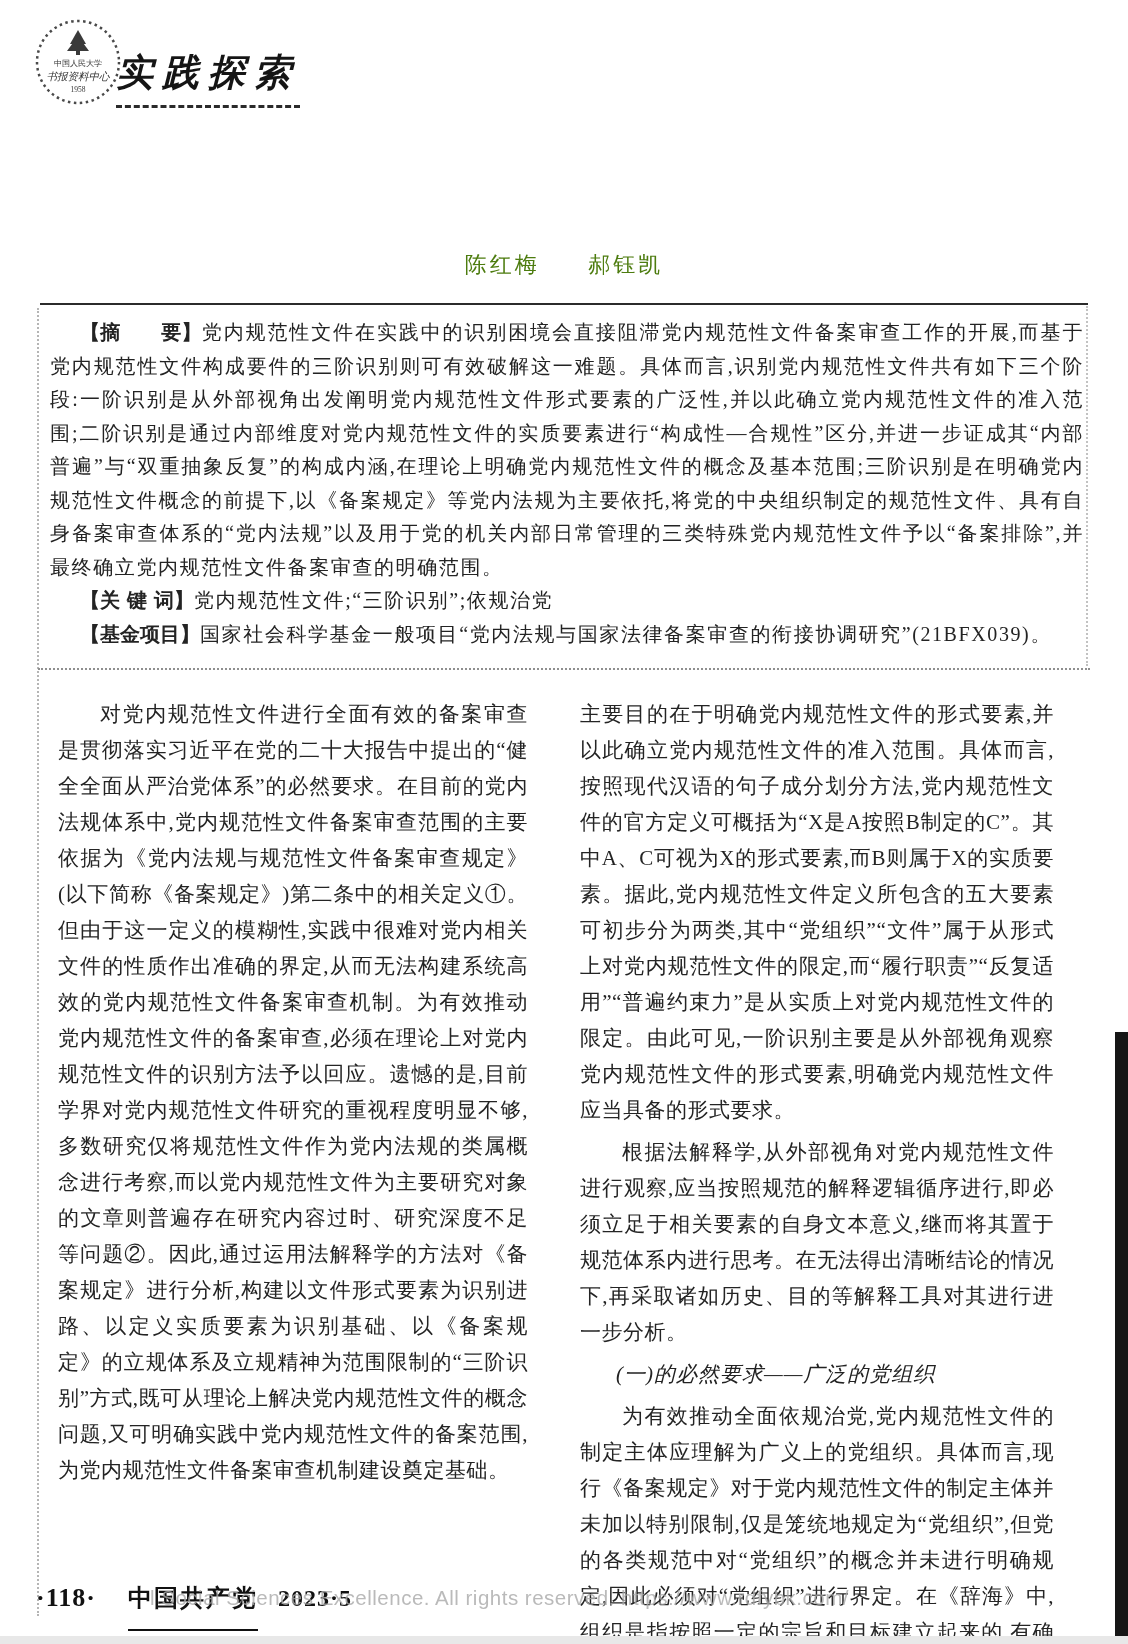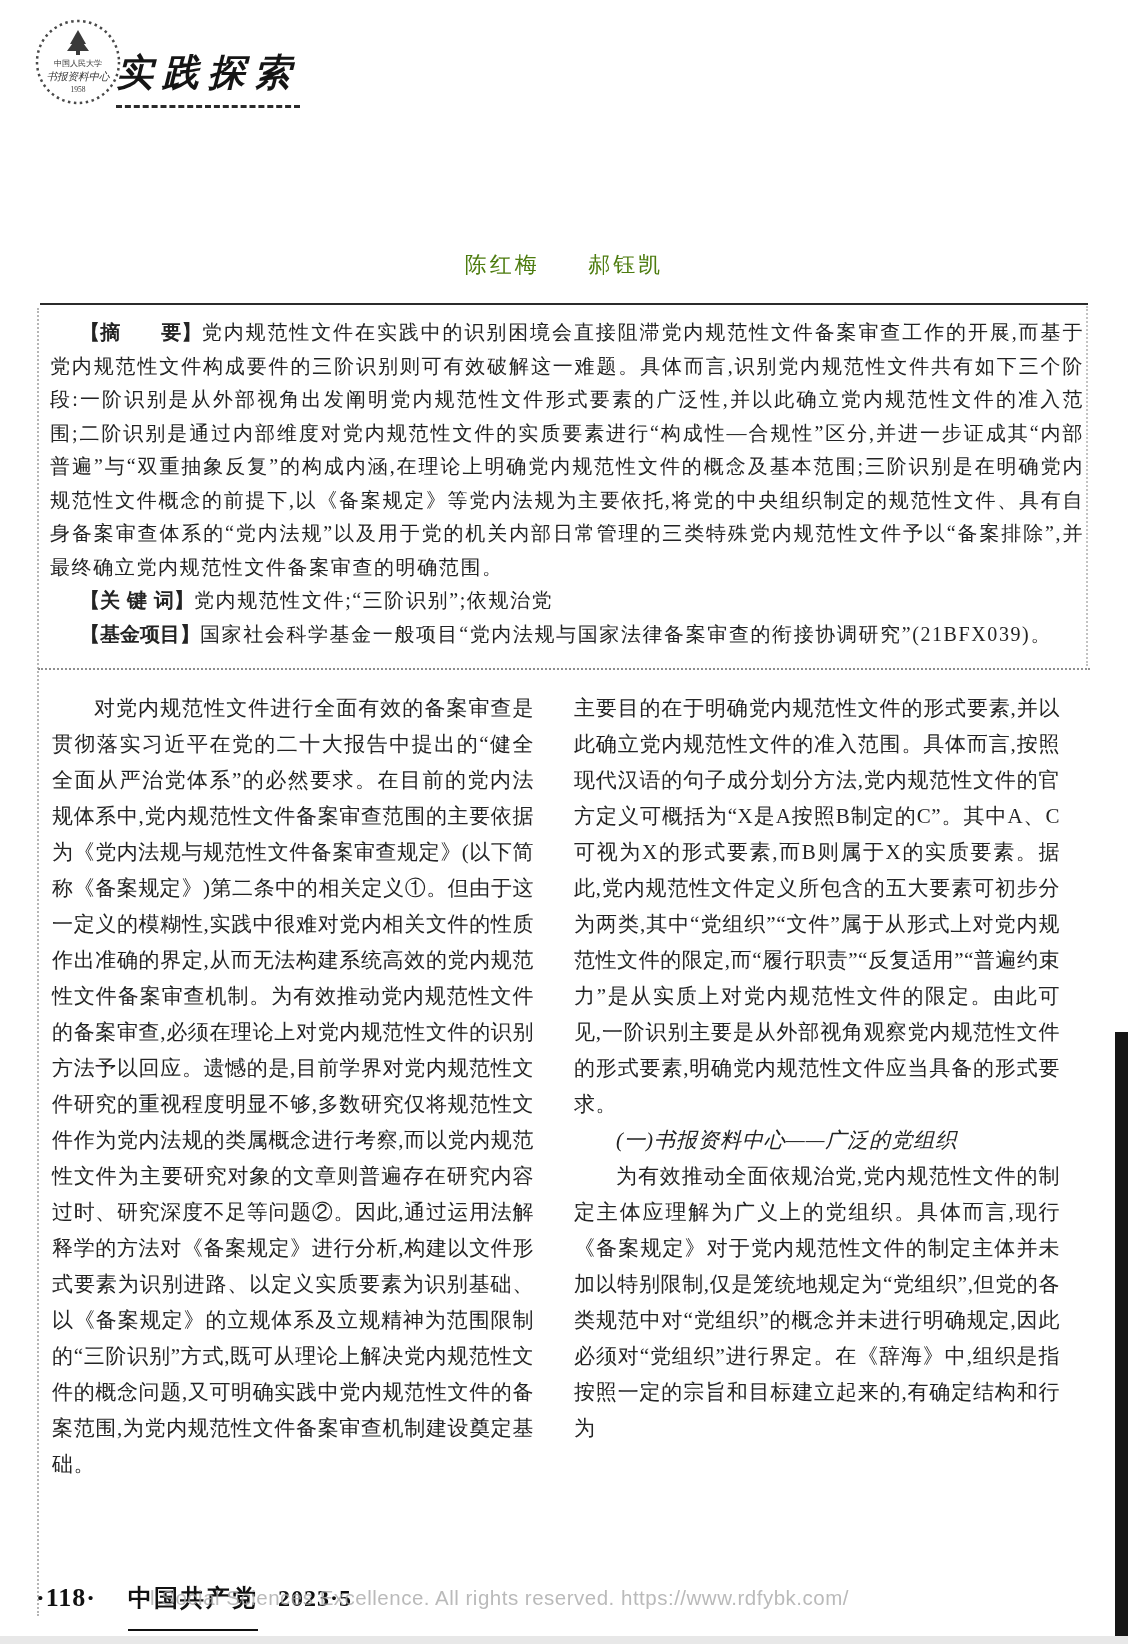--- a/index.html
+++ b/index.html
@@ -38,21 +38,21 @@
   .rule-dot{position:absolute;left:38px;right:38px;top:668px;border-top:2px dotted #8f8f8f;}
   .vdot-left{position:absolute;left:37px;top:308px;bottom:20px;border-left:2px dotted #b5b5b5;}
   .vdot-right{position:absolute;right:40px;top:306px;height:360px;border-left:2px dotted #c2c2c2;}
   
   .col{
     position:absolute;top:690px;
     font-size:21px;line-height:36px;letter-spacing:0.5px;text-align:justify;color:#242424;
   }
   .col-left{left:52px;width:482px;}
   .col-right{left:574px;width:486px;}
-  .col p{margin:0;text-indent:42px;}
+  .col p{margin:6px;text-indent:42px;}
   .col p.cont{text-indent:0;}
   .col h3{
     margin:0;text-indent:42px;font-size:21.5px;line-height:36px;font-weight:700;
     font-family:"DejaVu Sans",sans-serif;letter-spacing:0;color:#111;
   }
   .col h4{
     margin:0;text-indent:42px;font-size:21px;line-height:36px;font-weight:400;
     font-style:italic;color:#222;letter-spacing:1px;
   }
   
@@ -104,21 +104,22 @@
   </div>
 
   <div class="rule-dot"></div>
 
   <div class="col col-left">
     <p>对党内规范性文件进行全面有效的备案审查是贯彻落实习近平在党的二十大报告中提出的“健全全面从严治党体系”的必然要求。在目前的党内法规体系中,党内规范性文件备案审查范围的主要依据为《党内法规与规范性文件备案审查规定》(以下简称《备案规定》)第二条中的相关定义①。但由于这一定义的模糊性,实践中很难对党内相关文件的性质作出准确的界定,从而无法构建系统高效的党内规范性文件备案审查机制。为有效推动党内规范性文件的备案审查,必须在理论上对党内规范性文件的识别方法予以回应。遗憾的是,目前学界对党内规范性文件研究的重视程度明显不够,多数研究仅将规范性文件作为党内法规的类属概念进行考察,而以党内规范性文件为主要研究对象的文章则普遍存在研究内容过时、研究深度不足等问题②。因此,通过运用法解释学的方法对《备案规定》进行分析,构建以文件形式要素为识别进路、以定义实质要素为识别基础、以《备案规定》的立规体系及立规精神为范围限制的“三阶识别”方式,既可从理论上解决党内规范性文件的概念问题,又可明确实践中党内规范性文件的备案范围,为党内规范性文件备案审查机制建设奠定基础。</p>
   </div>
 
   <div class="col col-right">
     <p class="cont">主要目的在于明确党内规范性文件的形式要素,并以此确立党内规范性文件的准入范围。具体而言,按照现代汉语的句子成分划分方法,党内规范性文件的官方定义可概括为“X是A按照B制定的C”。其中A、C可视为X的形式要素,而B则属于X的实质要素。据此,党内规范性文件定义所包含的五大要素可初步分为两类,其中“党组织”“文件”属于从形式上对党内规范性文件的限定,而“履行职责”“反复适用”“普遍约束力”是从实质上对党内规范性文件的限定。由此可见,一阶识别主要是从外部视角观察党内规范性文件的形式要素,明确党内规范性文件应当具备的形式要求。</p>
-    <h4>(一)书报资料中心——广泛的党组织</h4>
+    <p>根据法解释学,从外部视角对党内规范性文件进行观察,应当按照规范的解释逻辑循序进行,即必须立足于相关要素的自身文本意义,继而将其置于规范体系内进行思考。在无法得出清晰结论的情况下,再采取诸如历史、目的等解释工具对其进行进一步分析。</p>
+    <h4>(一)的必然要求——广泛的党组织</h4>
     <p>为有效推动全面依规治党,党内规范性文件的制定主体应理解为广义上的党组织。具体而言,现行《备案规定》对于党内规范性文件的制定主体并未加以特别限制,仅是笼统地规定为“党组织”,但党的各类规范中对“党组织”的概念并未进行明确规定,因此必须对“党组织”进行界定。在《辞海》中,组织是指按照一定的宗旨和目标建立起来的,有确定结构和行为</p>
   </div>
 
   <div class="footer">
     <span class="pageno">·118·</span>
     <span class="journal">中国共产党</span>
     <span class="issue">2023·5</span>
   </div>
   <div class="watermark">l Social Sciences Excellence. All rights reserved. https://www.rdfybk.com/</div>
 

